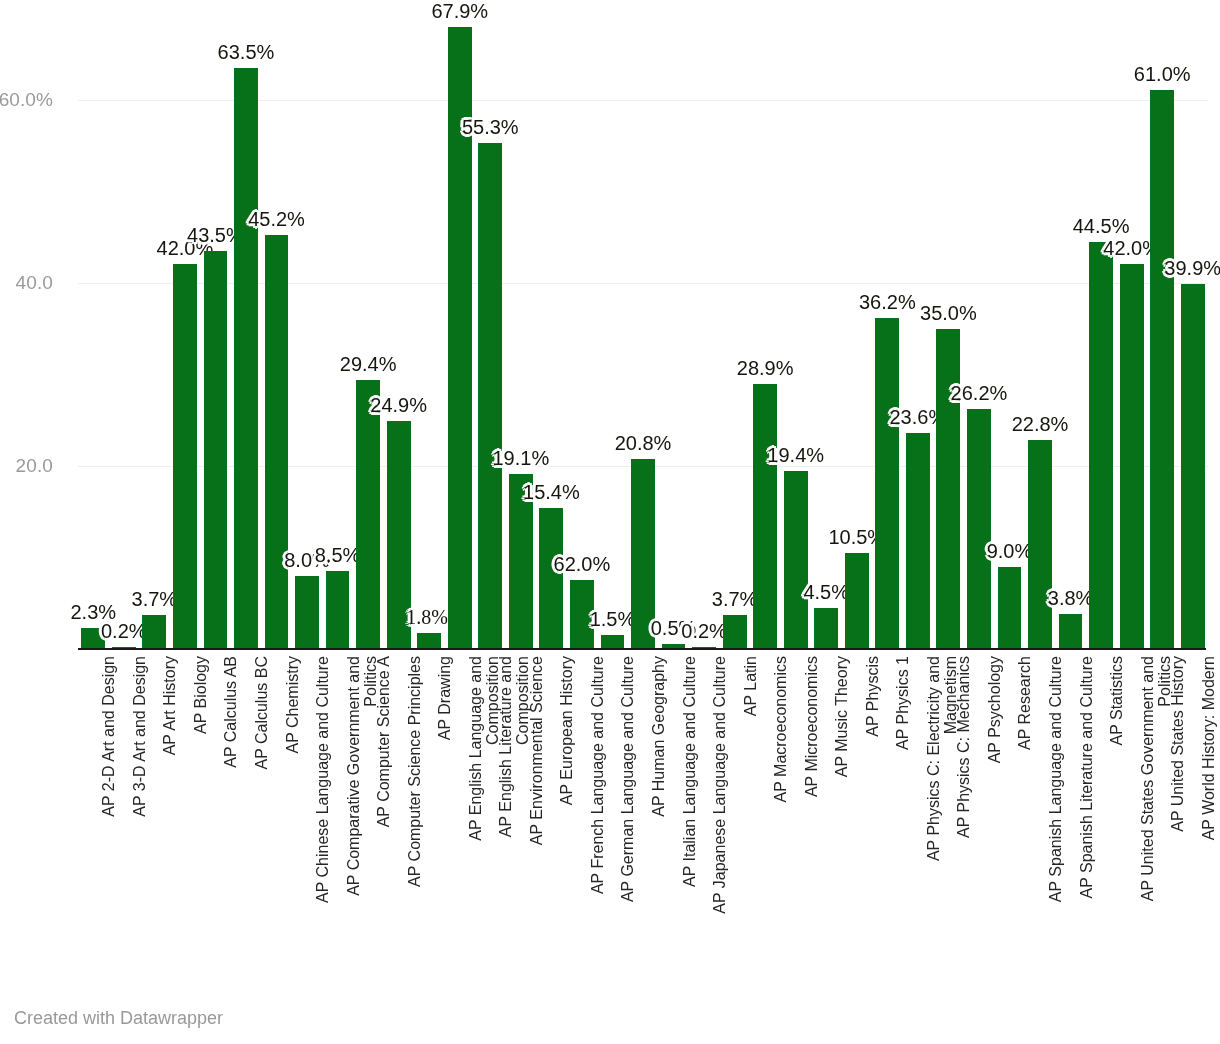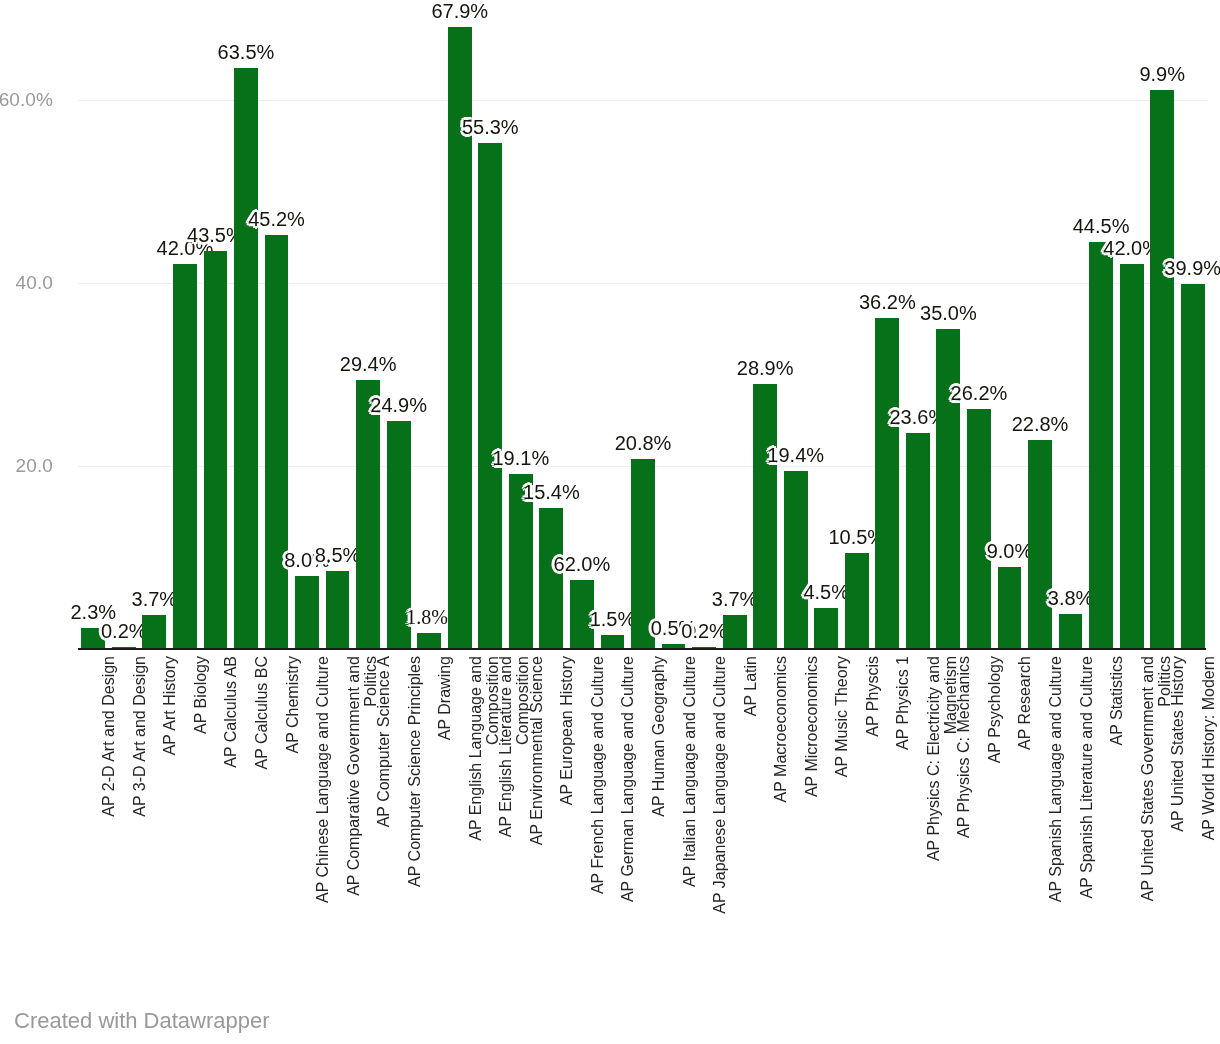--- a/index.html
+++ b/index.html
@@ -106,21 +106,21 @@
     white-space: nowrap;
     text-align: right;
     direction: ltr;
   }
   .xlabel span { display: block; }
 
   .footer {
     position: absolute;
     left: 14px;
     top: 1008px;
-    font-size: 22px;
+    font-size: 18px;
     color: #999999;
     white-space: nowrap;
   }
 </style>
 </head>
 <body>
 
 <div id="chart-root">
 
   <div class="plot-area">
@@ -199,21 +199,21 @@
         <div class="bar-label" style="left: 931.486px; top: 531.586px;">9.0%</div>
         <div class="bar" title="AP Spanish Literature and Culture 22.8%" style="left: 950.116px; width: 23.8216px; height: 208.783px; background: rgb(7, 113, 26);"></div>
         <div class="bar-label" style="left: 962.027px; top: 405.217px;">22.8%</div>
         <div class="bar" title="AP Statistics 3.8%" style="left: 980.657px; width: 23.8216px; height: 34.7971px; background: rgb(7, 113, 26);"></div>
         <div class="bar-label" style="left: 992.568px; top: 579.203px;">3.8%</div>
         <div class="bar" title="AP United States Government and Politics 44.5%" style="left: 1011.2px; width: 23.8216px; height: 407.493px; background: rgb(7, 113, 26);"></div>
         <div class="bar-label" style="left: 1023.11px; top: 206.507px;">44.5%</div>
         <div class="bar" title="AP United States History 42.0%" style="left: 1041.74px; width: 23.8216px; height: 384.6px; background: rgb(7, 113, 26);"></div>
         <div class="bar-label" style="left: 1053.65px; top: 229.4px;">42.0%</div>
         <div class="bar" title="AP World History: Modern 61.0%" style="left: 1072.28px; width: 23.8216px; height: 558.586px; background: rgb(7, 113, 26);"></div>
-        <div class="bar-label" style="left: 1084.19px; top: 55.4143px;">9.9%</div>
+        <div class="bar-label" style="left: 1084.19px; top: 55.4143px;">61.0%</div>
         <div class="bar" title="AP World History: Modern 2 39.9%" style="left: 1102.82px; width: 23.8216px; height: 365.37px; background: rgb(7, 113, 26);"></div>
         <div class="bar-label" style="left: 1114.73px; top: 248.63px;">39.9%</div>
       </div>
   </div>
 
   <div class="axis-baseline"></div>
 
   <div class="xlabels" id="xlabels">
       <div class="xlabel" style="left: 22.2703px; top: 4px;">
         <span>AP 2-D Art and Design</span>

